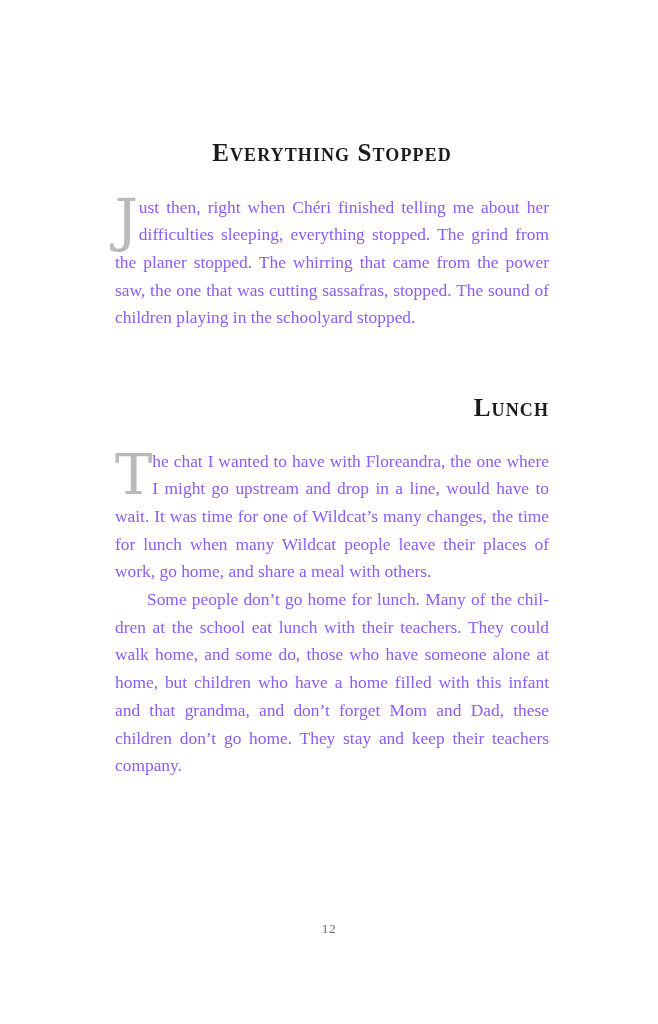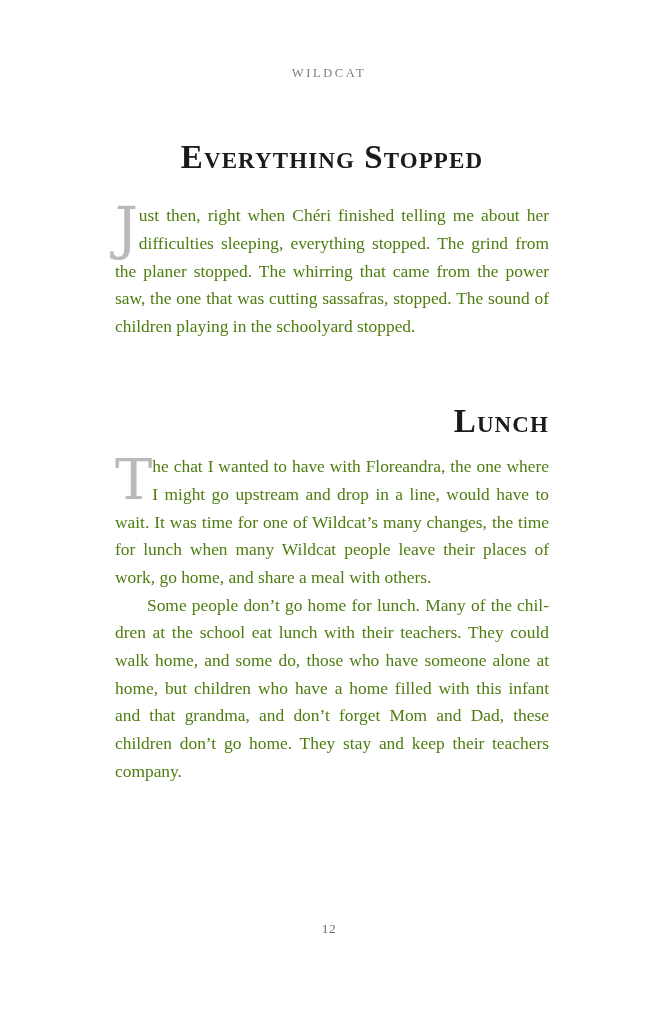--- a/index.html
+++ b/index.html
@@ -43,46 +43,46 @@
     left: 115px;
     top: 118px;
     width: 434px;
   }
 
   
   .section-heading {
     text-align: center;
     font-family: "Liberation Serif", serif;
     font-weight: bold;
-    font-size: 33px;
+    font-size: 25px;
     letter-spacing: 1.1px;
     color: #1c1a1b;
     font-variant: small-caps;
     margin: 0;
     line-height: 1.1;
   }
   .heading-1 { margin-top: 21px; }
   .heading-2 { margin-top: 62px; text-align: right; }
 
   
   p.body {
     font-family: "Liberation Serif", serif;
     font-size: 17.4px;
     line-height: 27.7px;
     text-align: justify;
     text-justify: inter-word;
-    color: #4d7c0f;
+    color: #8b5cf6;
     margin: 0;
     hyphens: manual;
   }
   p.body.indent {
     text-indent: 32px;
   }
   p.after-heading-1 { margin-top: 27px; }
-  p.after-heading-2 { margin-top: 14px; }
+  p.after-heading-2 { margin-top: 26px; }
 
   
   .dropcap-wrap {
     position: relative;
   }
   .dropcap {
     float: left;
     font-family: "DejaVu Serif", serif;
     font-weight: 400;
     font-size: 55px;
@@ -118,21 +118,20 @@
     font-size: 13.5px;
     color: #6f6f72;
     letter-spacing: 0.4px;
   }
 </style>
 </head>
 <body>
 
 <div class="page">
 
-  <div class="running-head">Wildcat</div>
 
   <div class="column">
 
     <h2 class="section-heading heading-1">Everything Stopped</h2>
 
     <div class="dropcap-wrap">
       <span class="dropcap cap-j">J</span>
       <p class="body dropcap-para after-heading-1">ust then, right when Chéri finished telling me about her difficulties sleeping, everything stopped. The grind from the planer stopped. The whirring that came from the power saw, the one that was cutting sassafras, stopped. The sound of children playing in the schoolyard stopped.</p>
     </div>
 

